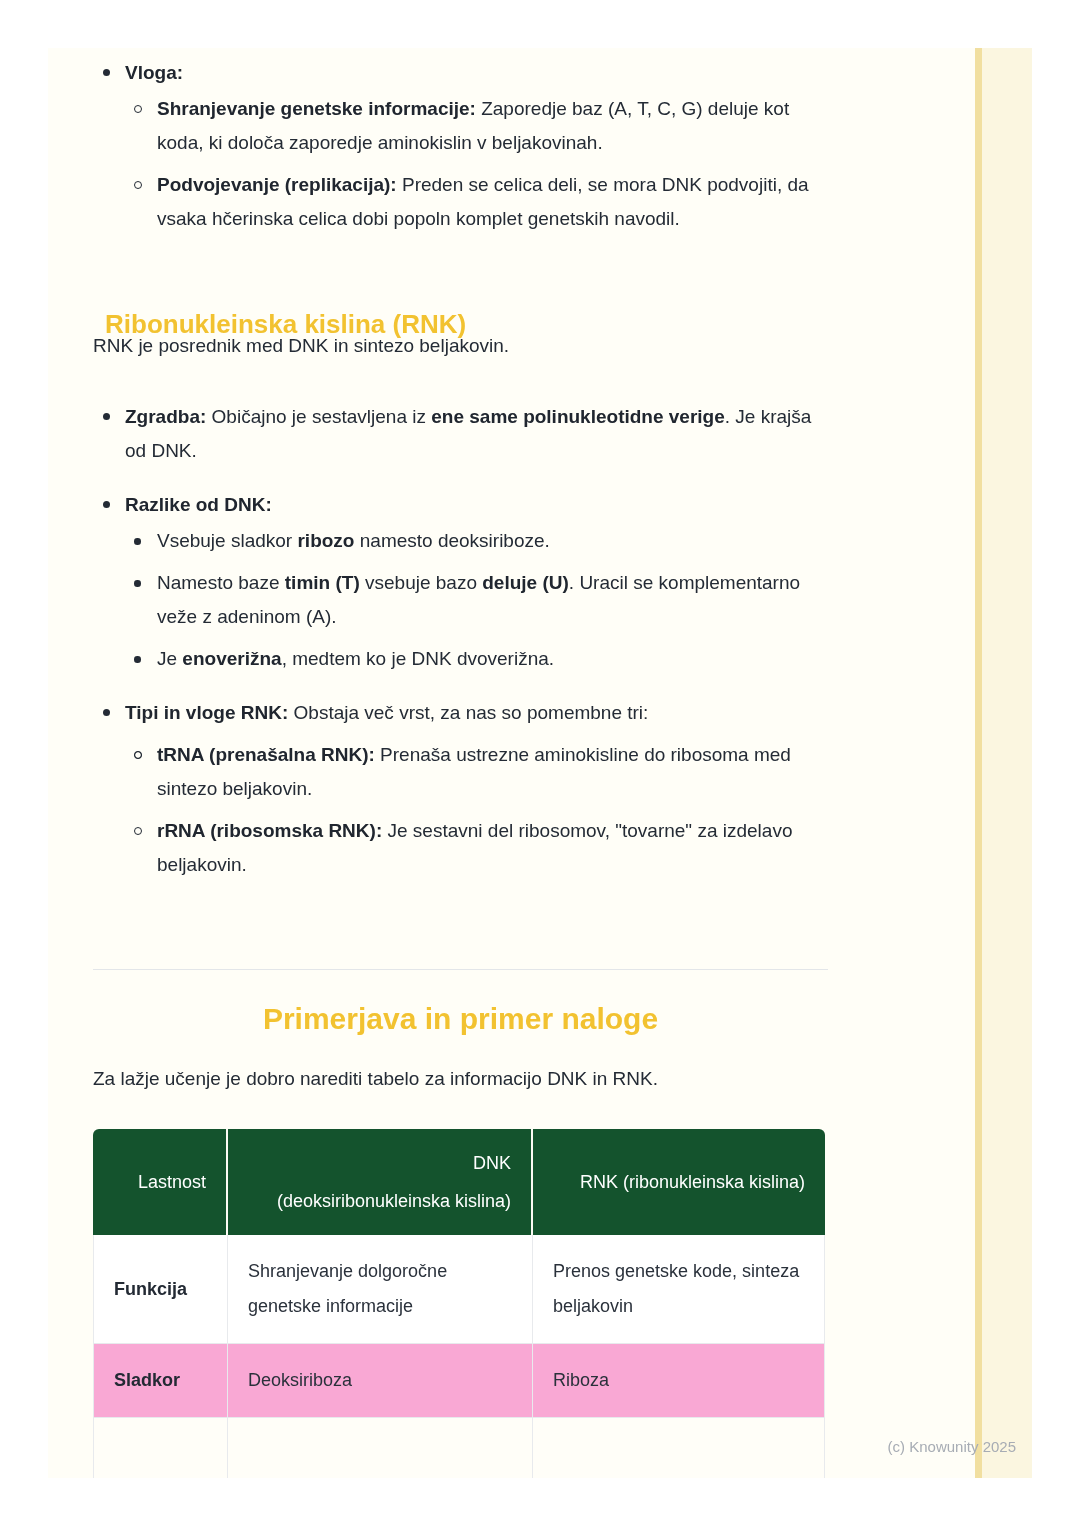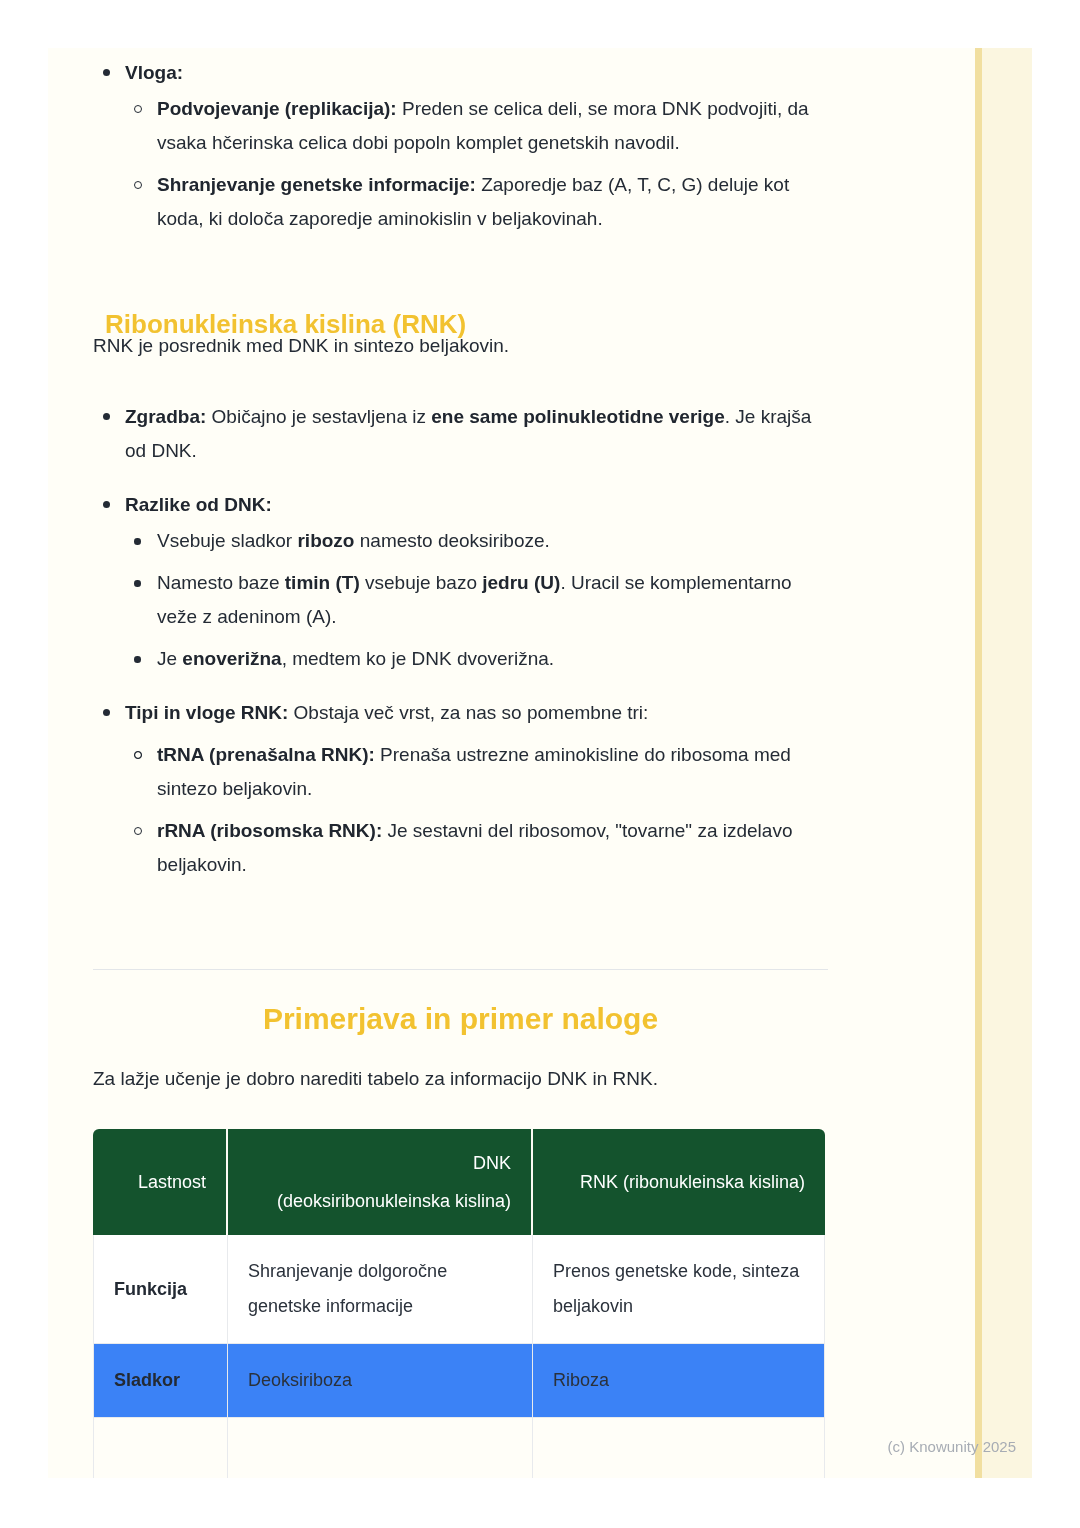--- a/index.html
+++ b/index.html
@@ -118,21 +118,21 @@
     font-size: 18px;
     line-height: 35px;
     color: #2A313B;
     vertical-align: middle;
     padding: 19px 20px;
     border-right: 1px solid #E8EAED;
     border-bottom: 1px solid #E8EAED;
   }
   tbody td:first-child { border-left: 1px solid #E8EAED; font-weight: 700; color: #232A34; }
   tr.row-odd { background: #FFFFFF; }
-  tr.row-even { background: #3b82f6; }
+  tr.row-even { background: #f9a8d4; }
   tr.row-partial { background: #FFFEF8; }
   tr.row-partial td { height: 80px; }
 
   .watermark {
     position: absolute;
     top: 1438px;
     left: 4px;
     width: 1012px;
     text-align: right;
     font-size: 15px;
@@ -147,25 +147,25 @@
   <div class="edge-stripe"></div>
 
   <div class="blk body-text" style="top:8px;">
     <ul class="l1">
       <li>
         <span class="mk mk-disc"></span>
         <b>Vloga:</b>
         <ul class="l2">
           <li>
             <span class="mk mk-circle"></span>
+            <span><b>Shranjevanje genetske informacije:</b><span> Zaporedje baz (A, T, C, G) deluje kot koda, ki določa zaporedje aminokislin v beljakovinah.</span></span>
+          </li>
+          <li>
+            <span class="mk mk-circle"></span>
             <span><b>Podvojevanje (replikacija):</b><span> Preden se celica deli, se mora DNK podvojiti, da vsaka hčerinska celica dobi popoln komplet genetskih navodil.</span></span>
-          </li>
-          <li>
-            <span class="mk mk-circle"></span>
-            <span><b>Shranjevanje genetske informacije:</b><span> Zaporedje baz (A, T, C, G) deluje kot koda, ki določa zaporedje aminokislin v beljakovinah.</span></span>
           </li>
         </ul>
       </li>
     </ul>
   </div>
 
   <h2 class="blk h2" style="top:247px;">Ribonukleinska kislina (RNK)</h2>
 
   <p class="blk body-text" style="top:281px;margin:0;">RNK je posrednik med DNK in sintezo beljakovin.</p>
 
@@ -178,21 +178,21 @@
       <li class="li-top">
         <span class="mk mk-disc"></span>
         <b>Razlike od DNK:</b>
         <ul class="l2">
           <li>
             <span class="mk mk-disc-sm"></span>
             <span><span>Vsebuje sladkor </span><b>ribozo</b><span> namesto deoksiriboze.</span></span>
           </li>
           <li>
             <span class="mk mk-disc-sm"></span>
-            <span><span>Namesto baze </span><b>timin (T)</b><span> vsebuje bazo </span><b>jedru (U)</b><span>. Uracil se komplementarno veže z adeninom (A).</span></span>
+            <span><span>Namesto baze </span><b>timin (T)</b><span> vsebuje bazo </span><b>deluje (U)</b><span>. Uracil se komplementarno veže z adeninom (A).</span></span>
           </li>
           <li>
             <span class="mk mk-disc-sm"></span>
             <span><span>Je </span><b>enoverižna</b><span>, medtem ko je DNK dvoverižna.</span></span>
           </li>
         </ul>
       </li>
       <li>
         <span class="mk mk-disc"></span>
         <span><b>Tipi in vloge RNK:</b><span> Obstaja več vrst, za nas so pomembne tri:</span></span>

